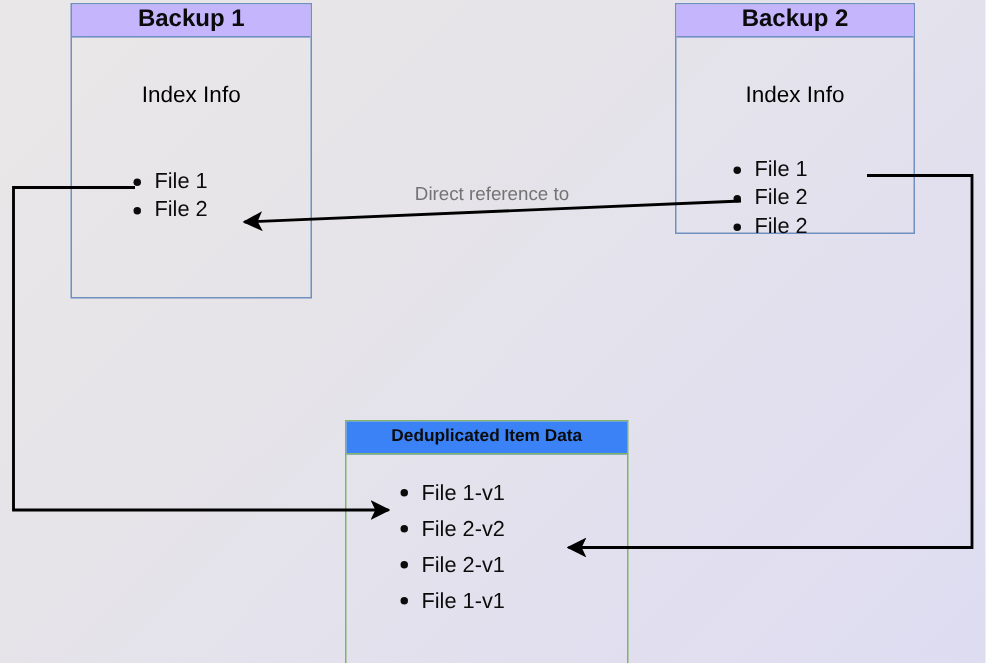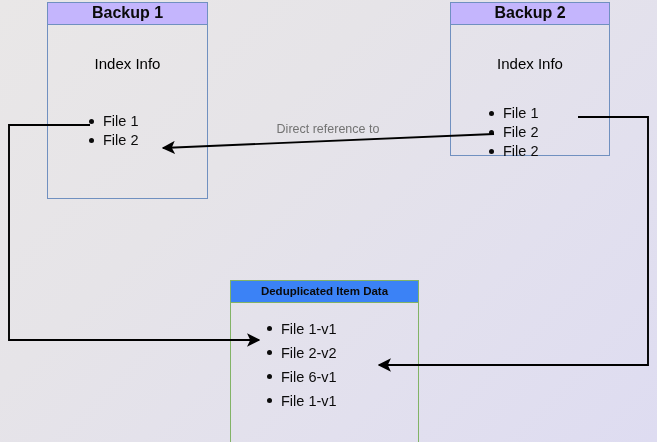--- a/index.html
+++ b/index.html
@@ -147,21 +147,21 @@
   </ul>
 
   <div class="box green" id="dedup" style="left:230px; top:280px; width:189px; height:165px;">
     <div class="box-header">Deduplicated Item Data</div>
     <div class="box-body"></div>
   </div>
 
   <ul class="items" id="dedup-items">
     <li>File 1-v1</li>
     <li>File 2-v2</li>
-    <li>File 6-v1</li>
+    <li>File 2-v1</li>
     <li>File 1-v1</li>
   </ul>
 
   <div id="caption">
     <span class="line">Direct reference to</span>
   </div>
 
   <svg id="connectors" viewBox="0 0 657 442" width="657" height="442">
     <defs>
       <marker id="arrowEnd" viewBox="0 0 10 10" refX="9" refY="5" markerWidth="7" markerHeight="7" orient="auto-start-reverse">

